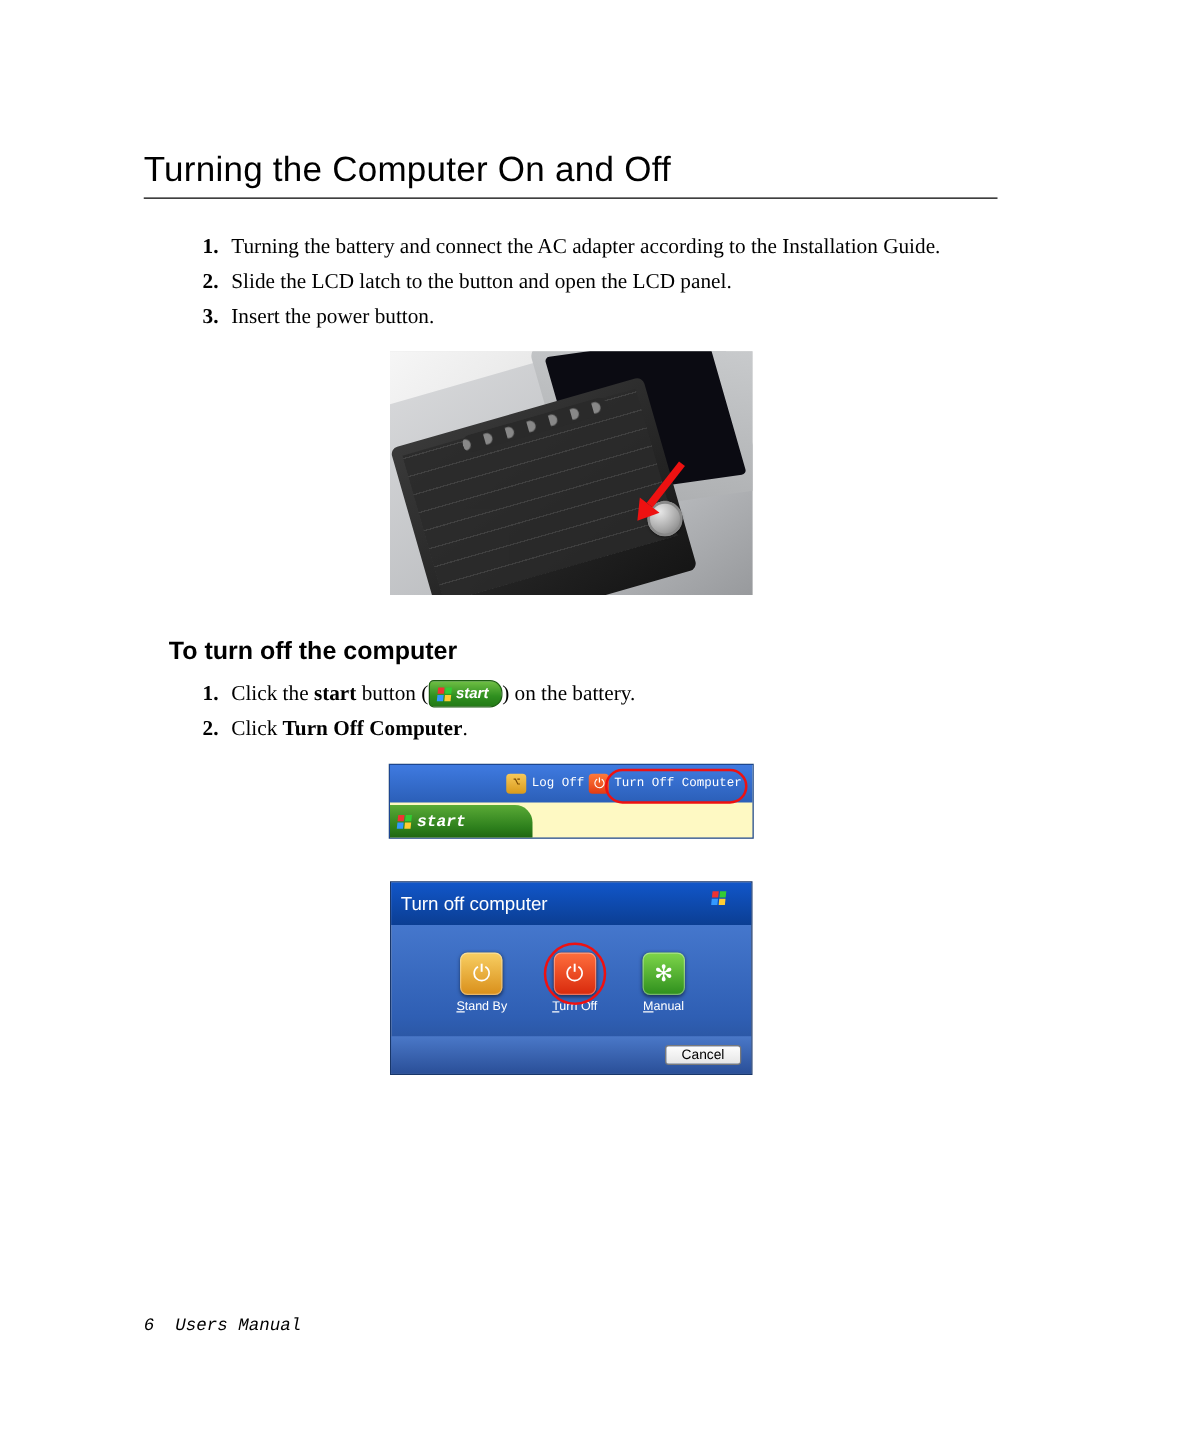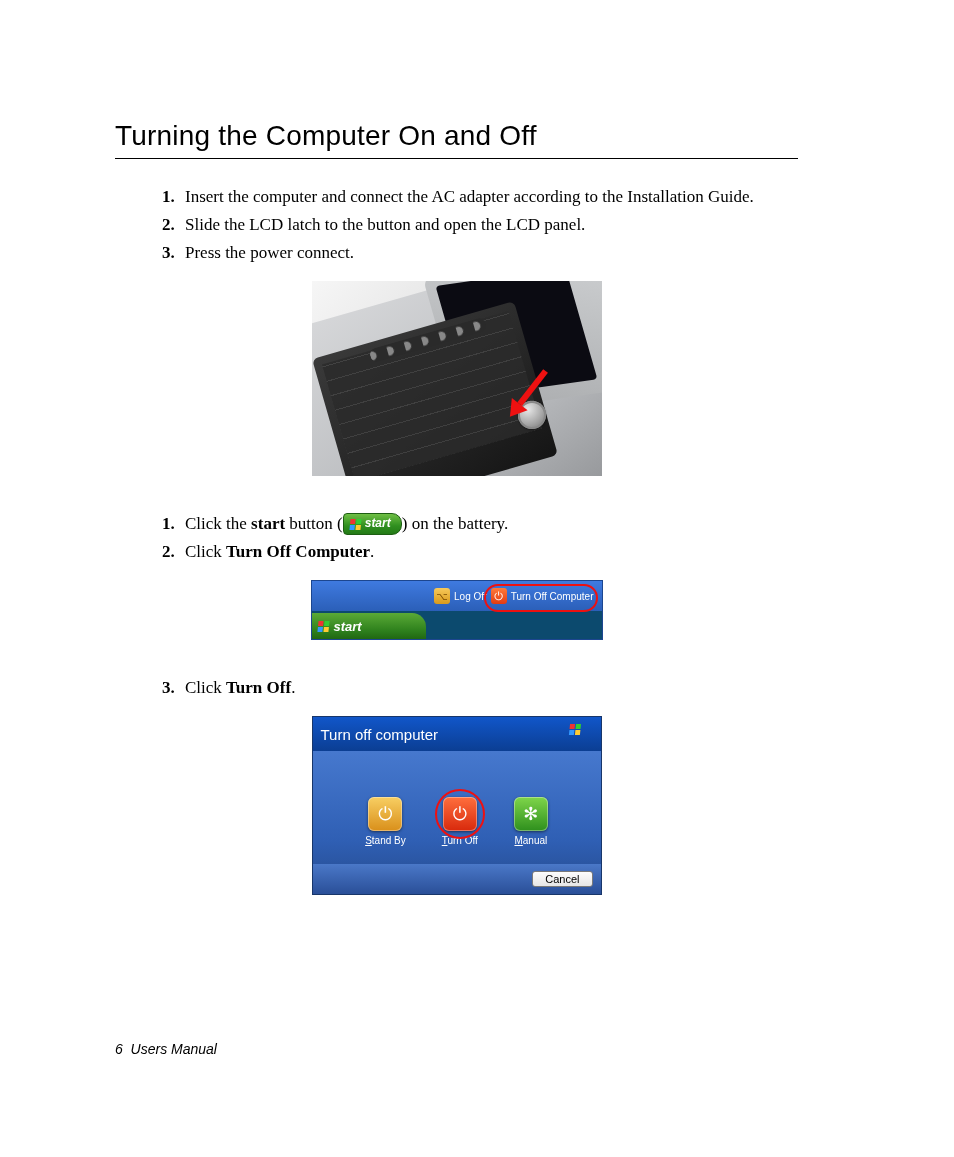--- a/index.html
+++ b/index.html
@@ -3,21 +3,21 @@
 <meta charset="utf-8">
 <style>
   html,body{margin:0;padding:0;background:#fff;color:#000;font-family:"Times New Roman",Times,serif;}
   .page{width:888px;height:1157px;position:relative;box-sizing:border-box;padding:120px 90px 0 115px;}
   h1{font-family:Arial,Helvetica,sans-serif;font-weight:400;font-size:28px;margin:0 0 6px 0;letter-spacing:.2px;}
   .rule{border:none;border-top:1.5px solid #000;margin:0 0 24px 0;}
   h2{font-family:Arial,Helvetica,sans-serif;font-weight:700;font-size:20px;margin:0 0 8px 20px;}
   ol{margin:0 0 14px 64px;padding:0;font-size:17px;line-height:1.65;}
   ol li{padding-left:6px;}
   ol li::marker{font-weight:700;}
-  .footer{position:absolute;left:115px;bottom:100px;font-family:Liberation Sans, sans-serif;font-style:italic;font-size:14px;}
+  .footer{position:absolute;left:115px;bottom:88px;font-family:Liberation Mono, monospace;font-style:italic;font-size:14px;}
   .fig{display:flex;justify-content:center;margin:10px 0 34px 0;}
 
   
   .laptop-img{width:290px;height:195px;position:relative;overflow:hidden;background:#e8e8e8;}
   .desk{position:absolute;inset:0;background:linear-gradient(135deg,#f6f6f6 0%,#e0e0e0 45%,#c9c9c9 100%);}
   .chassis{position:absolute;left:-40px;top:10px;right:-10px;bottom:-60px;background:linear-gradient(160deg,#d9dadc 0%,#b9bbbe 60%,#8f9194 100%);border-radius:18px;transform:rotate(-16deg);}
   .kbwell{position:absolute;left:18px;top:46px;width:210px;height:160px;background:linear-gradient(160deg,#3a3a3a,#151515);transform:rotate(-16deg);border-radius:6px;}
   .kbwell::before{content:"";position:absolute;inset:8px 8px 30px 8px;background:
     repeating-linear-gradient(0deg,#2b2b2b 0 14px,#444 14px 15px),
     repeating-linear-gradient(90deg,transparent 0 16px,#404040 16px 17px);opacity:.85;}
@@ -31,39 +31,39 @@
 
   
   .start-btn{display:inline-flex;align-items:center;vertical-align:middle;height:20px;padding:0 10px 0 6px;border-radius:4px 10px 10px 4px;background:linear-gradient(#6fbf44,#2f8f1f 60%,#237a16);border:1px solid #1d5e12;color:#fff;font-family:Arial,Helvetica,sans-serif;font-style:italic;font-weight:700;font-size:12px;gap:4px;position:relative;top:-1px;}
   .winflag{display:inline-grid;grid-template-columns:5px 5px;grid-template-rows:5px 5px;gap:1px;transform:skewX(-6deg);}
   .winflag span:nth-child(1){background:#e33;}
   .winflag span:nth-child(2){background:#3c3;}
   .winflag span:nth-child(3){background:#39f;}
   .winflag span:nth-child(4){background:#fc3;}
 
   
-  .startmenu{width:290px;height:58px;background:#0c4a6e;position:relative;font-family:Liberation Sans, sans-serif;border:1px solid #1c4690;}
+  .startmenu{width:290px;height:58px;background:#fef9c3;position:relative;font-family:Liberation Mono, monospace;border:1px solid #1c4690;}
   .sm-top{position:absolute;left:0;right:0;top:0;height:30px;background:linear-gradient(#3f7ae0,#2b5fb8);display:flex;justify-content:flex-end;align-items:center;gap:4px;padding-right:8px;}
   .sm-item{display:flex;align-items:center;gap:4px;color:#fff;font-size:10px;}
   .ico{width:16px;height:16px;border-radius:3px;display:flex;align-items:center;justify-content:center;color:#fff;font-size:11px;}
   .ico-key{background:linear-gradient(#f7c95a,#d99a1b);}
   .ico-key::before{content:"⌥";font-size:10px;color:#7a4a00;}
   .ico-off{background:linear-gradient(#ff7a3a,#e23b12);}
   .ico-off::before{content:"⏻";}
   .circ{position:absolute;border:2px solid #e11;border-radius:50%;}
   .circ1{width:110px;height:24px;right:4px;top:3px;border-radius:14px;}
   .sm-bar{position:absolute;left:0;bottom:0;height:26px;width:108px;border-radius:0 14px 0 0;background:linear-gradient(#5aaa36,#2d7f1c 70%,#206712);display:flex;align-items:center;padding-left:6px;gap:5px;}
   .sm-bar .lbl{color:#fff;font-style:italic;font-weight:700;font-size:13px;}
 
   
   .dlg-wrap{display:flex;flex-direction:column;width:290px;}
   .dlg{background:linear-gradient(#4f82d8,#2f5fb4 70%,#254a8c);font-family:Tahoma,Arial,sans-serif;color:#fff;border:1px solid #18366a;}
   .dlg-head{display:flex;justify-content:space-between;align-items:center;height:34px;padding:0 8px;background:linear-gradient(#1156c9,#0b3e93);font-size:15px;}
   .dlg-logo{width:24px;height:20px;}
-  .dlg-body{position:relative;display:flex;justify-content:center;gap:36px;padding:22px 0 18px 0;margin-top:24px;}
+  .dlg-body{position:relative;display:flex;justify-content:center;gap:36px;padding:22px 0 18px 0;}
   .opt{display:flex;flex-direction:column;align-items:center;gap:4px;font-size:10px;}
   .opt .btn{width:34px;height:34px;border-radius:6px;display:flex;align-items:center;justify-content:center;font-size:18px;box-shadow:inset 0 0 0 1px rgba(255,255,255,.35),0 1px 3px rgba(0,0,0,.5);}
   .btn-standby{background:linear-gradient(#f8cf63,#d98f1a);}
   .btn-standby::before{content:"⏻";color:#fff;}
   .btn-off{background:linear-gradient(#ff6f3d,#d8290c);}
   .btn-off::before{content:"⏻";color:#fff;}
   .btn-restart{background:linear-gradient(#7fd64a,#2e8f1d);color:#fff;}
   .btn-restart::before{content:"✻";}
   .circ2{left:122px;top:14px;width:46px;height:46px;}
   .dlg-foot{background:linear-gradient(#4a78c8,#2a4f98);height:30px;display:flex;justify-content:flex-end;align-items:center;padding-right:8px;}
@@ -72,40 +72,41 @@
 </style>
 </head>
 <body>
 
 <div class="page">
 
   <h1>Turning the Computer On and Off</h1>
   <hr class="rule">
 
   <ol>
-    <li>Insert the computer and connect the AC adapter according to the Installation Guide.</li>
+    <li>Turning the battery and connect the AC adapter according to the Installation Guide.</li>
     <li>Slide the LCD latch to the button and open the LCD panel.</li>
-    <li>Press the power connect.</li>
+    <li>Insert the power button.</li>
   </ol>
 
   <div class="fig">
     <div class="laptop-img">
       <div class="desk"></div>
       <div class="chassis"></div>
       <div class="lcd"></div>
       <div class="kbwell"></div>
       <div class="mediabar"></div>
       <div class="pwr-btn"></div>
       <div class="arrow">
         <div class="shaft"></div>
           <div class="head"></div>
       </div>
     </div>
   </div>
 
+  <h2>To turn off the computer</h2>
   <ol>
     <li>
       <span>Click the </span><b>start</b><span> button (</span><span class="start-btn">
           <span class="winflag">
             <span></span>
             <span></span>
             <span></span>
             <span></span>
           </span>
           <span>start</span>
@@ -134,25 +135,20 @@
             <span></span>
             <span></span>
             <span></span>
             <span></span>
           </span>
         <span class="lbl">start</span>
       </div>
     </div>
   </div>
 
-  <ol start="3">
-    <li>
-      <span>Click </span><b>Turn Off</b><span>.</span>
-    </li>
-  </ol>
 
   <div class="fig">
     <div class="dlg-wrap">
       <div class="dlg">
         <div class="dlg-head">
           <span>Turn off computer</span>
           <span class="winflag dlg-logo">
               <span></span>
               <span></span>
               <span></span>

